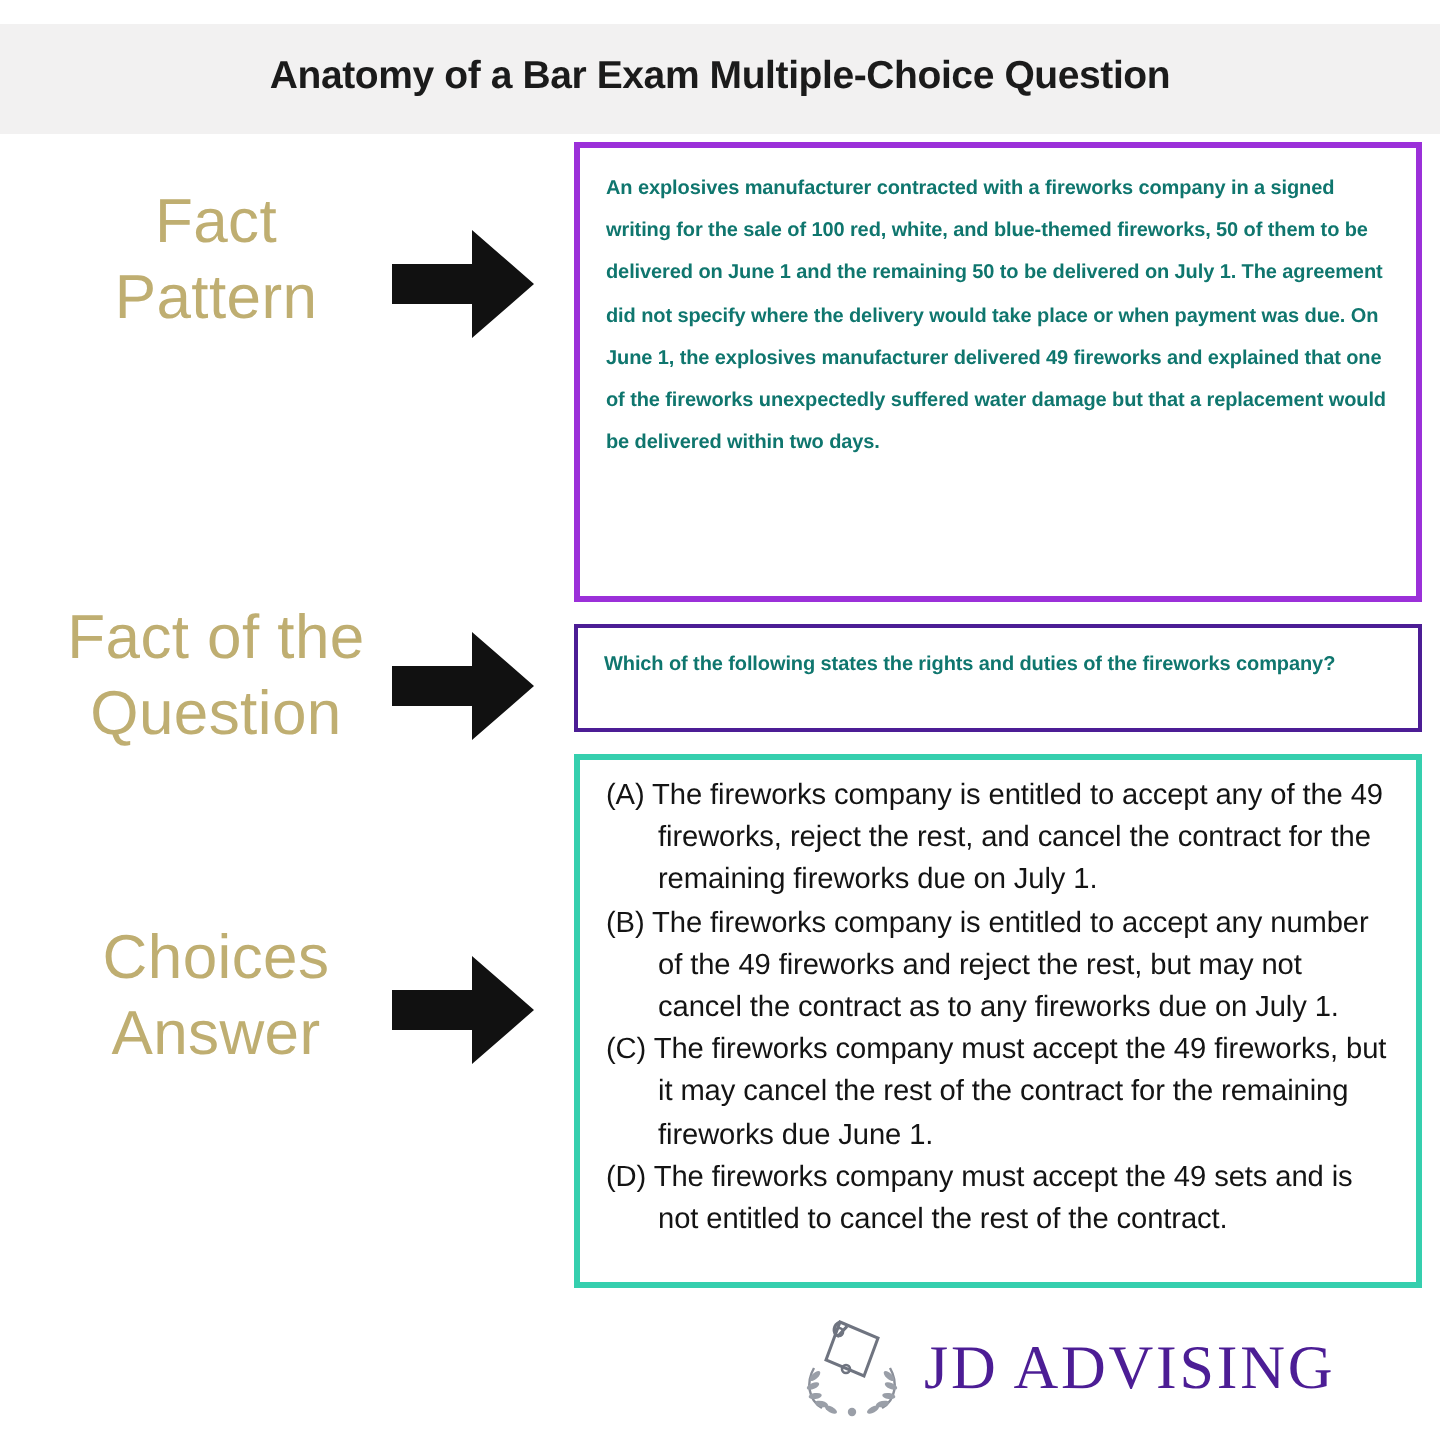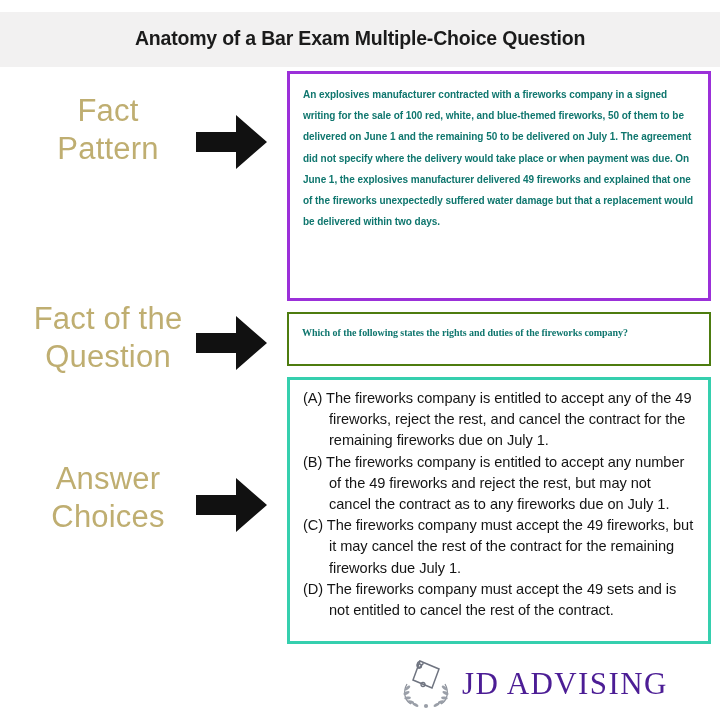--- a/index.html
+++ b/index.html
@@ -85,23 +85,22 @@
 
   #box-fact {
     top: 71px;
     height: 230px;
     border: 3px solid #9b30d9;
     padding: 10px 12px 8px 13px;
   }
   #box-call {
     top: 312px;
     height: 54px;
-    border: 2px solid #4d7c0f;
+    border: 2px solid #4c1d95;
     padding: 8px 12px 6px 13px;
-    font-family: Liberation Serif, serif;
   }
   #box-answers {
     top: 377px;
     height: 267px;
     border: 3px solid #35cfae;
     padding: 8px 12px 6px 13px;
   }
 
   .para {
     margin: 0;
@@ -182,34 +181,34 @@
     <svg width="72" height="58" viewBox="0 0 72 58" xmlns="http://www.w3.org/2000/svg">
       <polygon points="0,19 40,19 40,2 71,29 40,56 40,39 0,39" fill="#111111"></polygon>
     </svg>
   </div>
 
   <div class="content-box" id="box-call">
     <p class="para">Which of the following states the rights and duties of the fireworks company?</p>
   </div>
 
   <div class="label-block" id="label-answer">
+    <span class="label-line">Choices</span>
     <span class="label-line">Answer</span>
-    <span class="label-line">Choices</span>
   </div>
 
   <div class="arrow" id="arrow-answer">
     <svg width="72" height="58" viewBox="0 0 72 58" xmlns="http://www.w3.org/2000/svg">
       <polygon points="0,19 40,19 40,2 71,29 40,56 40,39 0,39" fill="#111111"></polygon>
     </svg>
   </div>
 
   <div class="content-box" id="box-answers">
     <p class="choice">(A) The fireworks company is entitled to accept any of the 49 fireworks, reject the rest, and cancel the contract for the remaining fireworks due on July 1.</p>
     <p class="choice">(B) The fireworks company is entitled to accept any number of the 49 fireworks and reject the rest, but may not cancel the contract as to any fireworks due on July 1.</p>
-    <p class="choice">(C) The fireworks company must accept the 49 fireworks, but it may cancel the rest of the contract for the remaining fireworks due July 1.</p>
+    <p class="choice">(C) The fireworks company must accept the 49 fireworks, but it may cancel the rest of the contract for the remaining fireworks due June 1.</p>
     <p class="choice">(D) The fireworks company must accept the 49 sets and is not entitled to cancel the rest of the contract.</p>
   </div>
 
   <div class="logo-wrap">
     <div class="logo-mark">
       <svg width="56" height="54" viewBox="0 0 56 54" xmlns="http://www.w3.org/2000/svg">
 
         <g stroke="#6f7480" stroke-width="1.5" fill="none">
           <path d="M22 4 L41 12 L34 31 L15 23 Z"></path>
           <path d="M22 4 C18.5 5.5 18 9.5 21 11 L25.5 6.2"></path>

